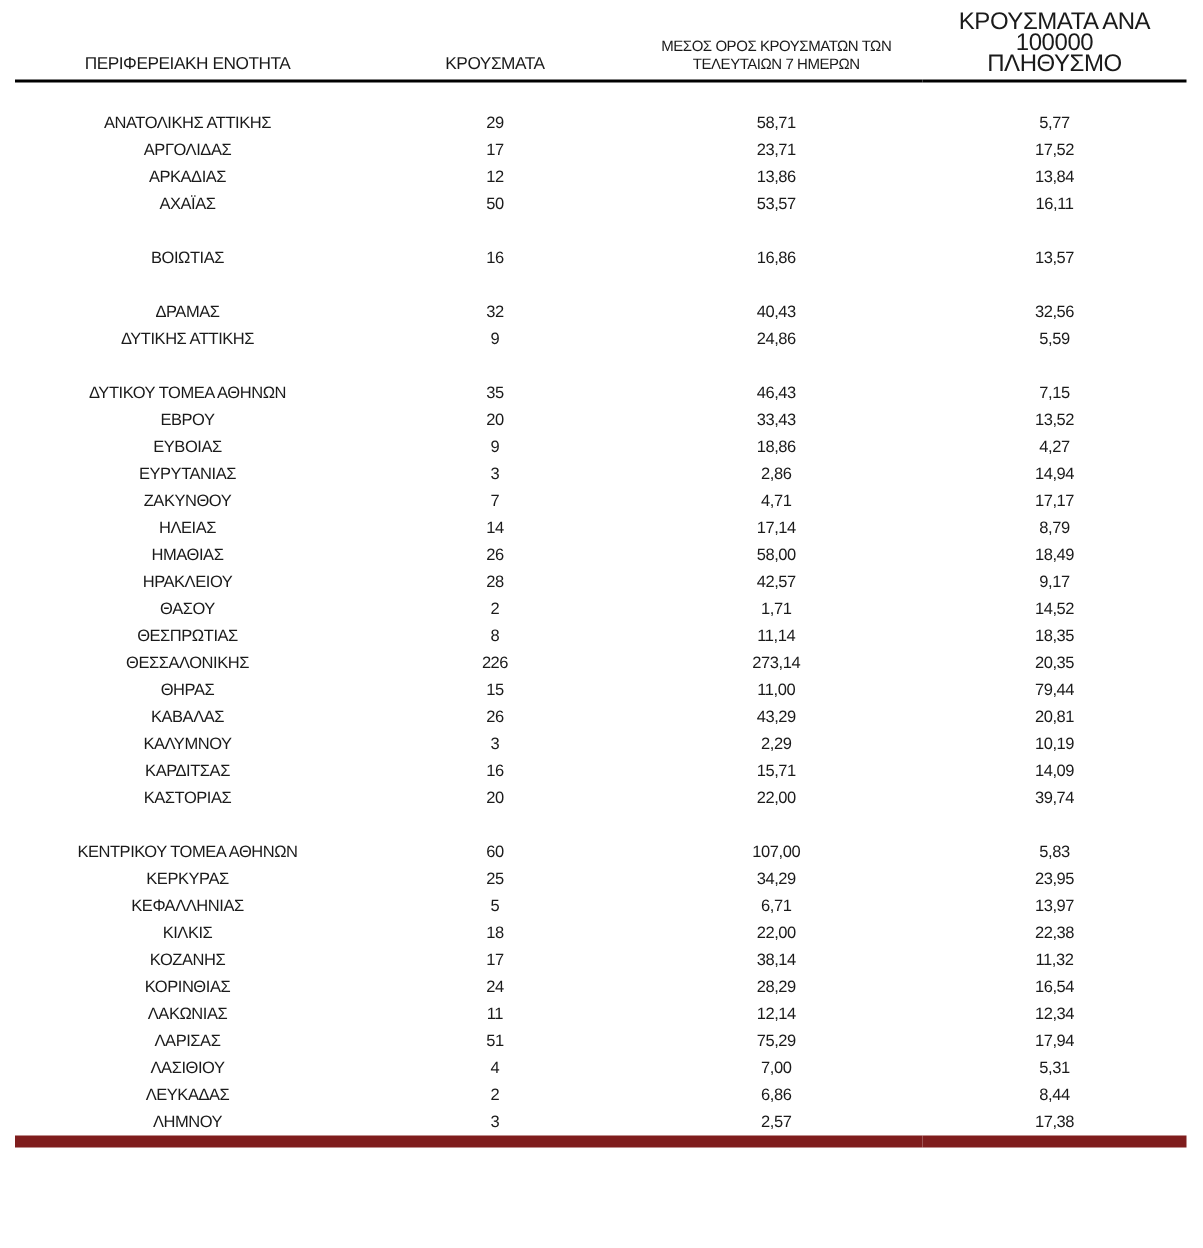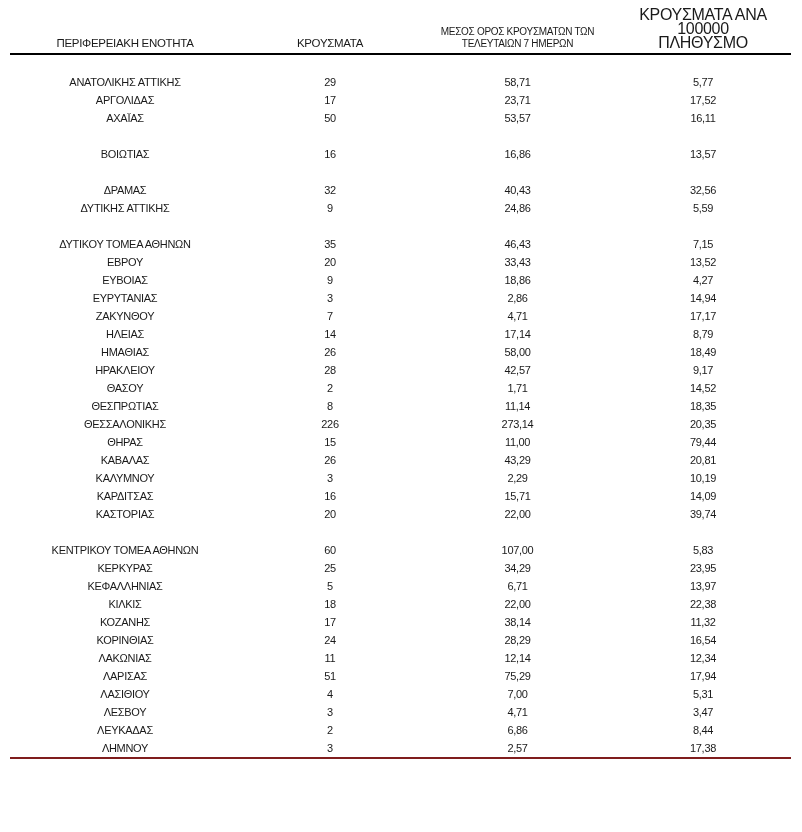--- a/index.html
+++ b/index.html
@@ -45,21 +45,21 @@
   table.cases td {
     height: 18px;
     font-size: 11px;
     line-height: 18px;
     text-align: center;
     padding: 0;
     white-space: nowrap;
     overflow: hidden;
   }
   table.cases tbody tr:last-child td {
-    border-bottom: 2px solid #7f1d1d;
+    border-bottom: 8px solid #7f1d1d;
   }
 </style>
 </head>
 <body>
 
 <div class="page">
   <table class="cases">
     <colgroup>
       <col style="width:230px">
       <col style="width:180px">
@@ -97,20 +97,26 @@
           <td>58,71</td>
           <td>5,77</td>
         </tr>
         <tr>
           <td>ΑΡΓΟΛΙΔΑΣ</td>
           <td>17</td>
           <td>23,71</td>
           <td>17,52</td>
         </tr>
         <tr>
+          <td>ΑΡΚΑΔΙΑΣ</td>
+          <td>12</td>
+          <td>13,86</td>
+          <td>13,84</td>
+        </tr>
+        <tr>
           <td>ΑΧΑΪΑΣ</td>
           <td>50</td>
           <td>53,57</td>
           <td>16,11</td>
         </tr>
         <tr>
           <td></td>
           <td></td>
           <td></td>
           <td></td>
@@ -293,26 +299,20 @@
           <td>ΛΑΡΙΣΑΣ</td>
           <td>51</td>
           <td>75,29</td>
           <td>17,94</td>
         </tr>
         <tr>
           <td>ΛΑΣΙΘΙΟΥ</td>
           <td>4</td>
           <td>7,00</td>
           <td>5,31</td>
-        </tr>
-        <tr>
-          <td>ΛΕΣΒΟΥ</td>
-          <td>3</td>
-          <td>4,71</td>
-          <td>3,47</td>
         </tr>
         <tr>
           <td>ΛΕΥΚΑΔΑΣ</td>
           <td>2</td>
           <td>6,86</td>
           <td>8,44</td>
         </tr>
         <tr>
           <td>ΛΗΜΝΟΥ</td>
           <td>3</td>

